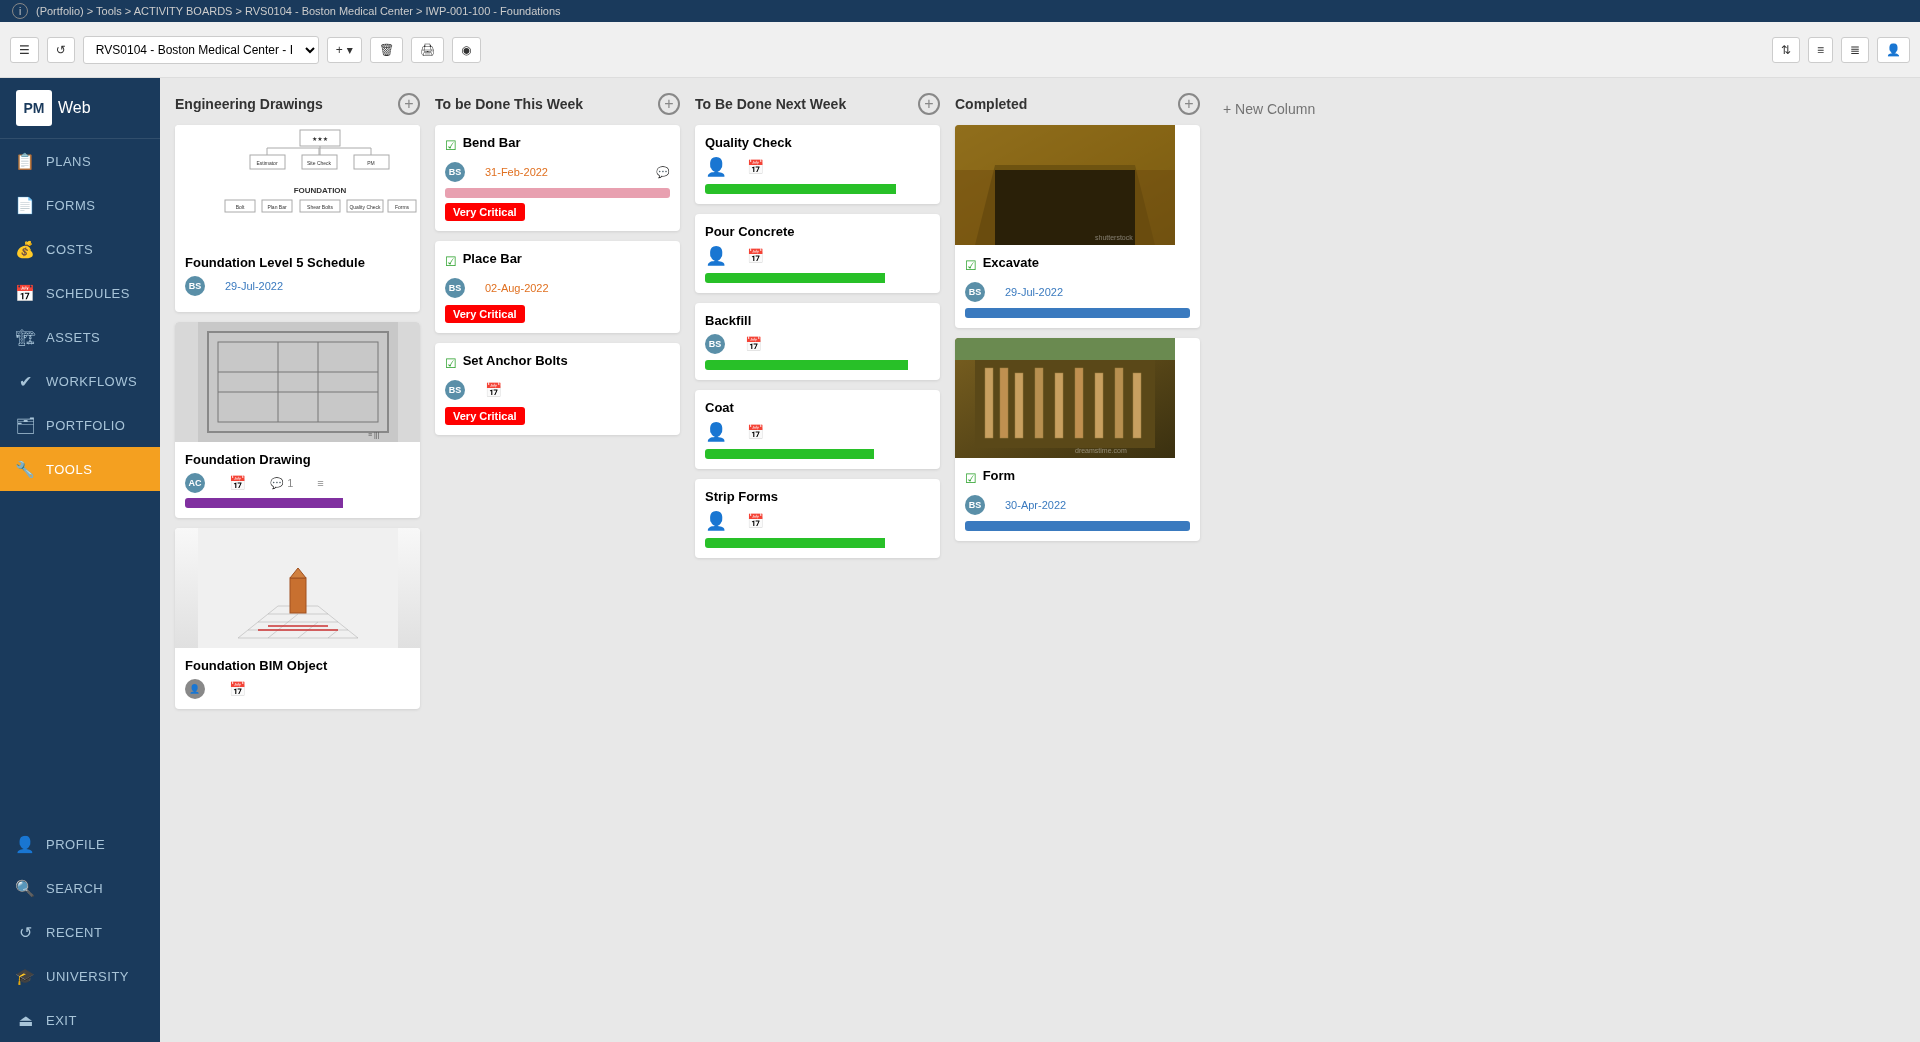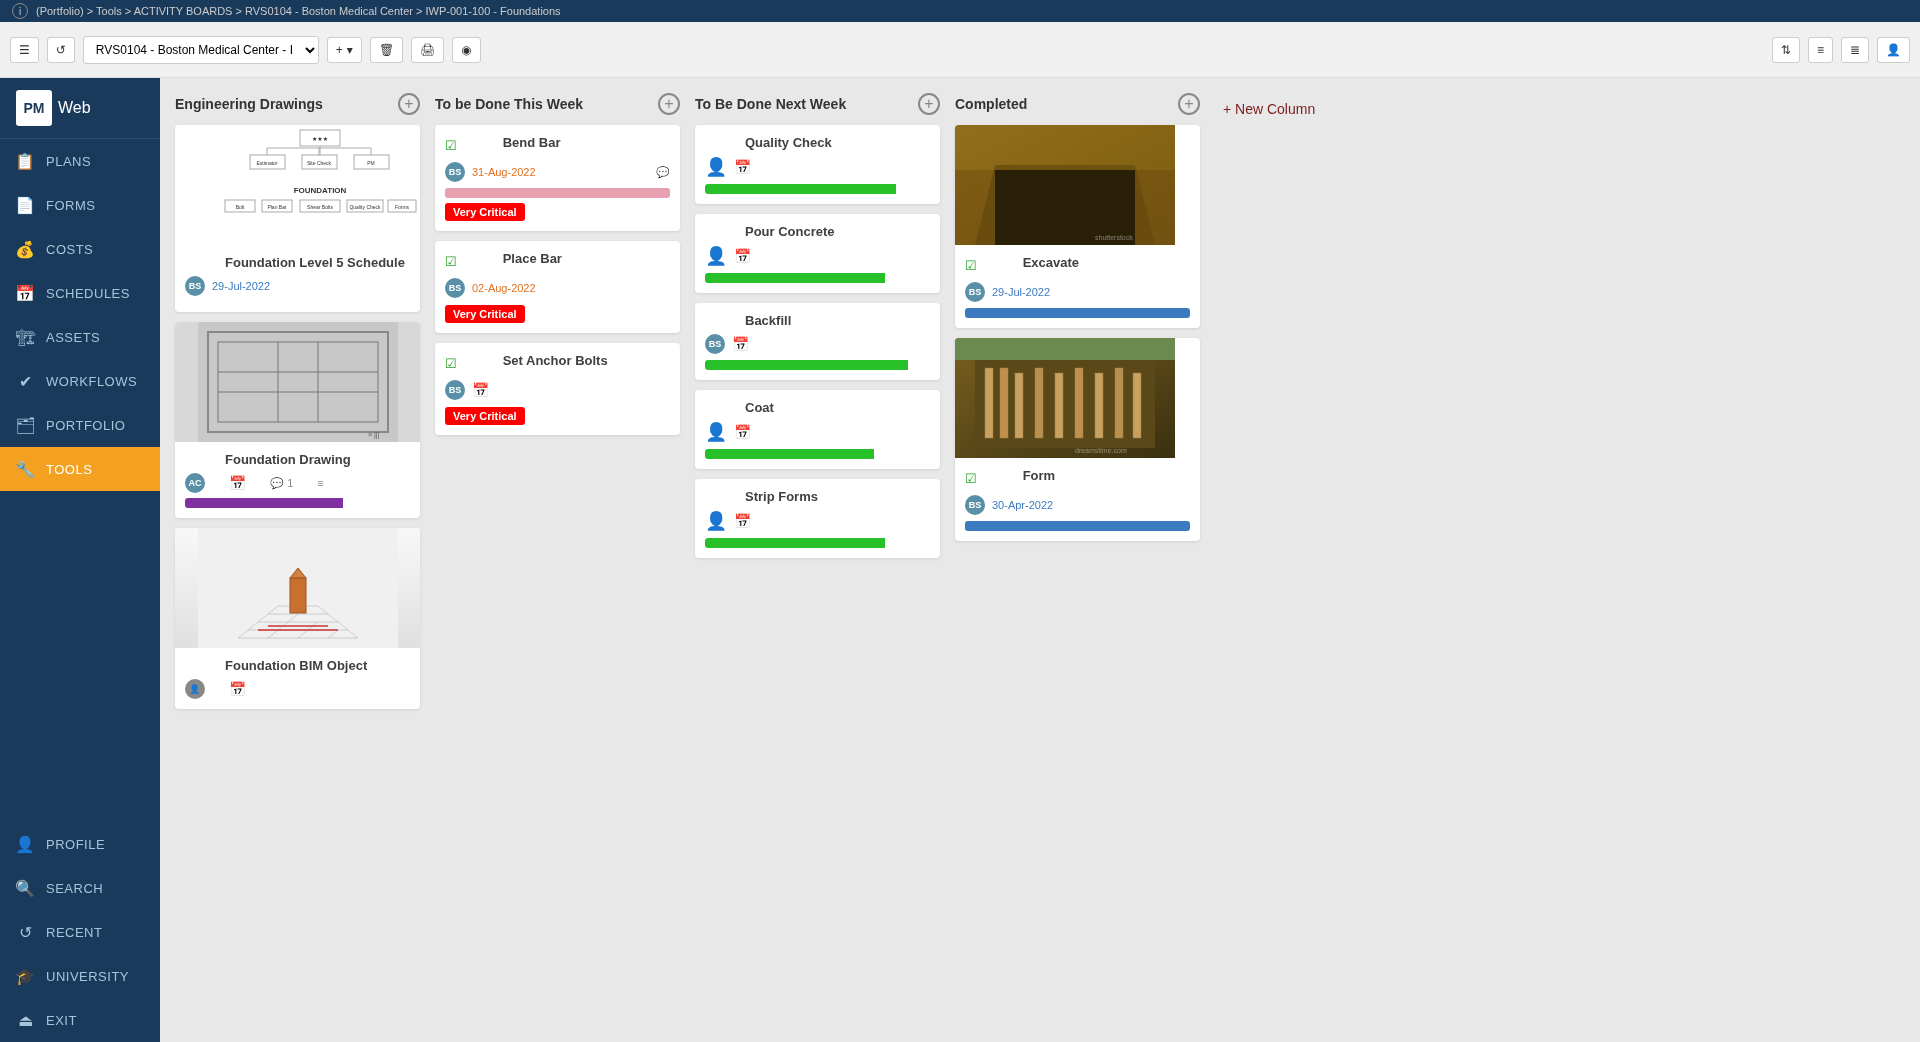--- a/index.html
+++ b/index.html
@@ -129,28 +129,27 @@
       background: white;
       border-radius: 4px;
       margin-bottom: 10px;
       overflow: hidden;
       box-shadow: 0 1px 3px rgba(0,0,0,0.1);
     }
     .card-content { padding: 10px; }
     .card-title {
       font-size: 13px;
       font-weight: 600;
-      color: #404040;
+      color: #000000;
       margin-bottom: 6px;
-      margin-left: 40px;
     }
     .card-meta {
       display: flex;
       align-items: center;
-      gap: 7px;
+      gap: 20px;
       margin-bottom: 6px;
     }
     .card-avatar {
       width: 20px;
       height: 20px;
       border-radius: 50%;
       background: #5a8fa8;
       display: flex;
       align-items: center;
       justify-content: center;
@@ -181,21 +180,21 @@
     .progress-bar-pink { background: #e8a0b0; width: 100%; height: 100%; }
     .progress-bar-green { background: #28c028; height: 100%; }
     .progress-bar-blue { background: #3a7abf; height: 100%; }
     .progress-bar-purple { background: #8030a0; height: 100%; }
 
     
     .new-column-btn {
       display: flex;
       align-items: center;
       gap: 6px;
-      color: #7f1d1d;
+      color: #737373;
       font-size: 14px;
       cursor: pointer;
       padding: 8px;
       white-space: nowrap;
     }
 
     
     .foundation-diagram {
       width: 100%;
       height: 120px;
@@ -450,21 +449,21 @@
         </div>
 
         <div class="card">
           <div class="card-content">
             <div style="display:flex; align-items:center; gap:6px; margin-bottom:6px;">
               <span style="color:#28a028; font-size:13px;">☑</span>
               <span class="card-title">Bend Bar</span>
             </div>
             <div class="card-meta">
               <div class="card-avatar">BS</div>
-              <span class="card-date">31-Aug-2022</span>
+              <span class="card-date">31-Feb-2022</span>
               <span style="font-size:11px; color:#888; margin-left:auto;">💬</span>
             </div>
             <div class="progress-bar-container" style="margin-bottom:4px;">
               <div class="progress-bar-pink"></div>
             </div>
             <span class="badge-very-critical">Very Critical</span>
           </div>
         </div>
 
         <div class="card">

